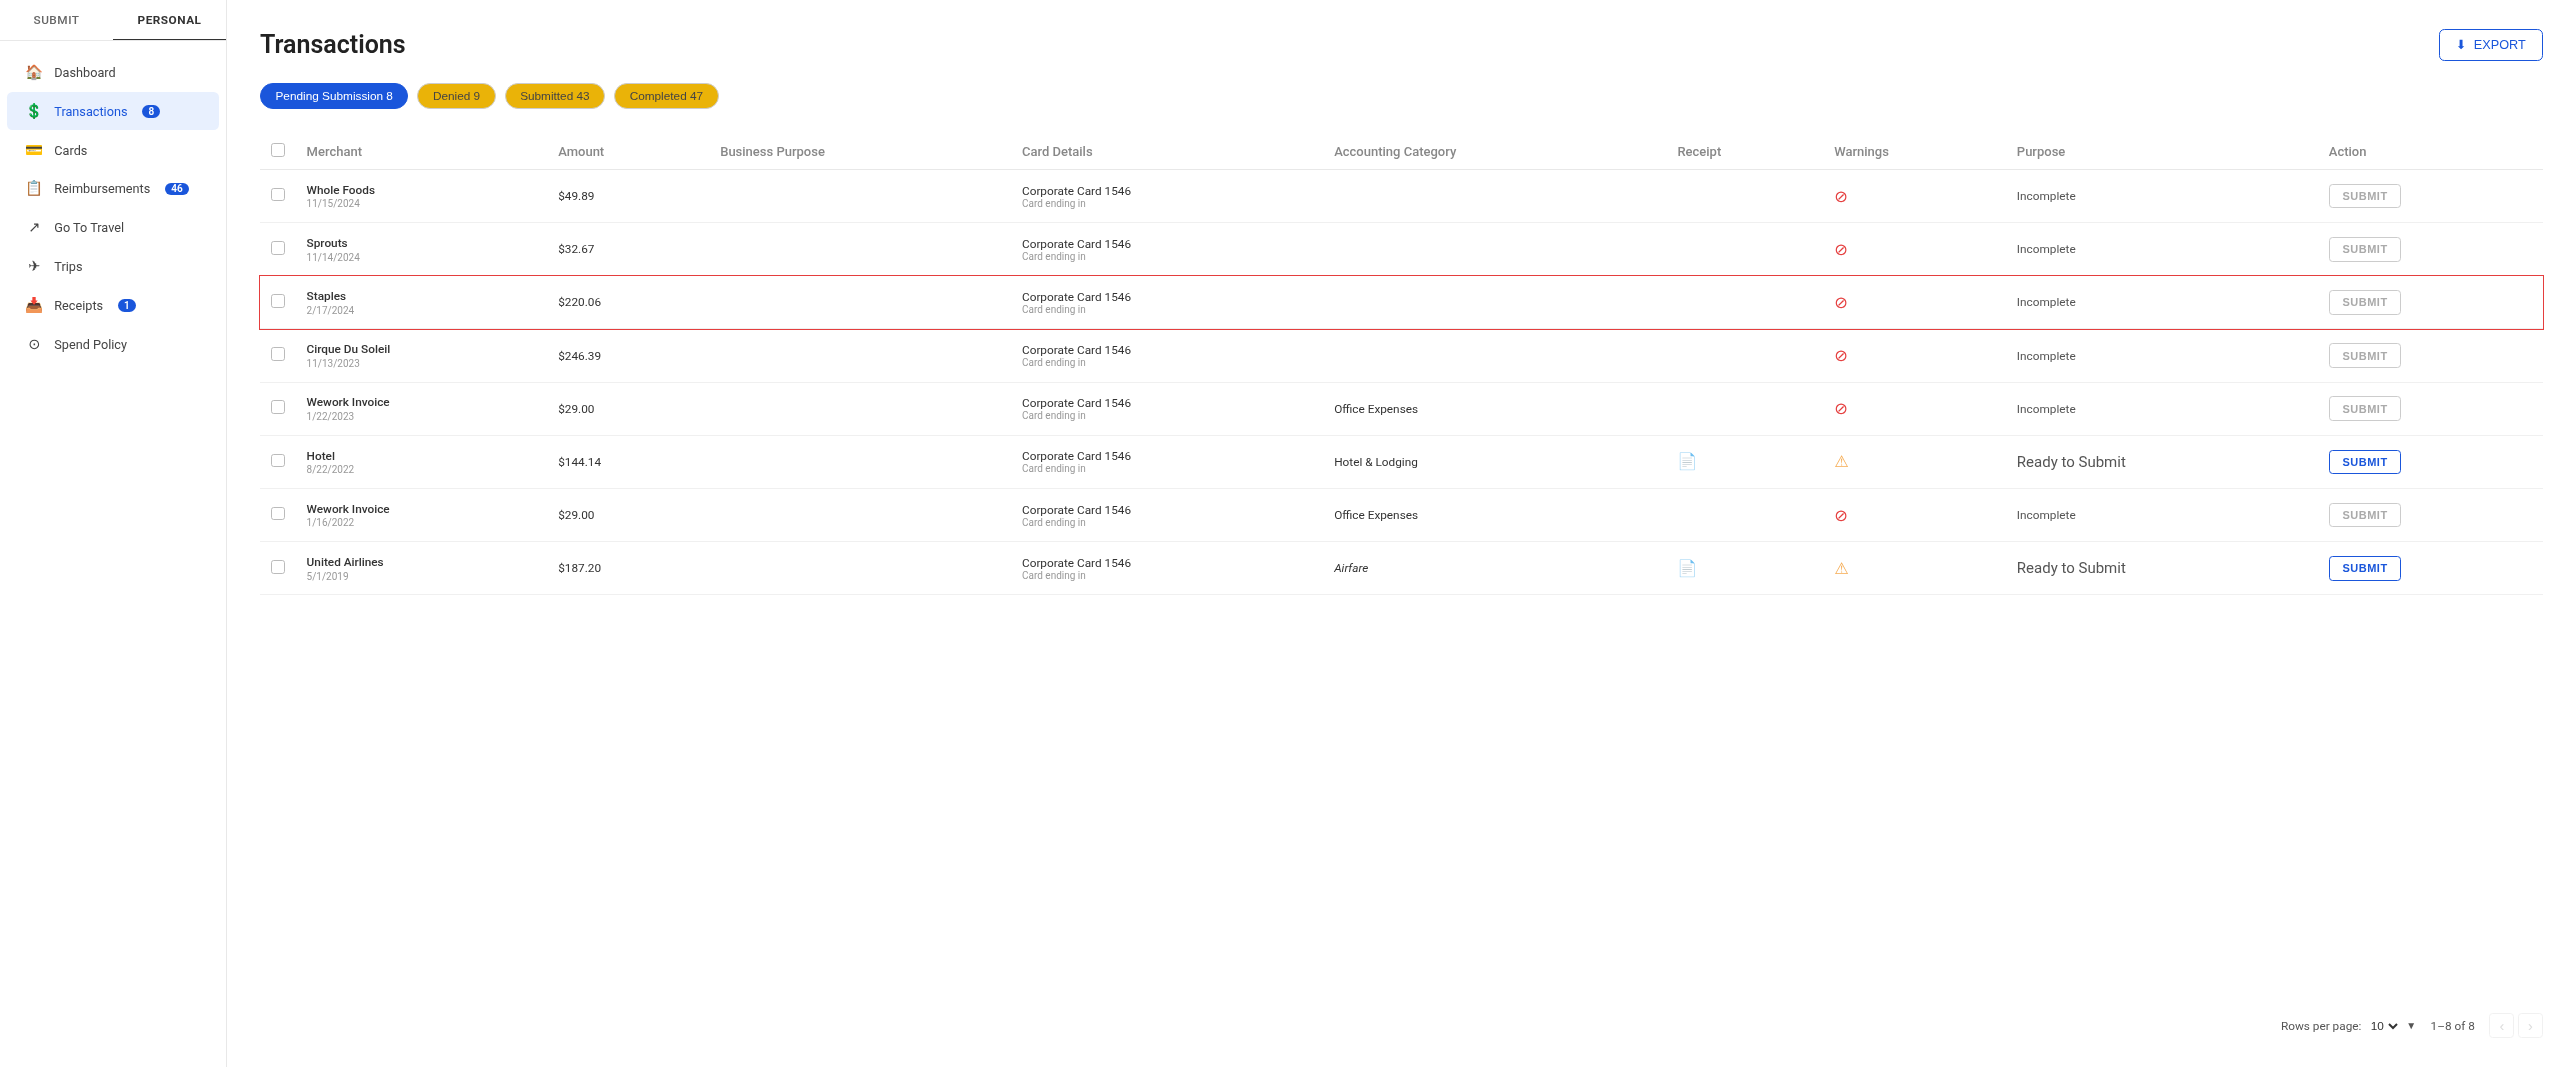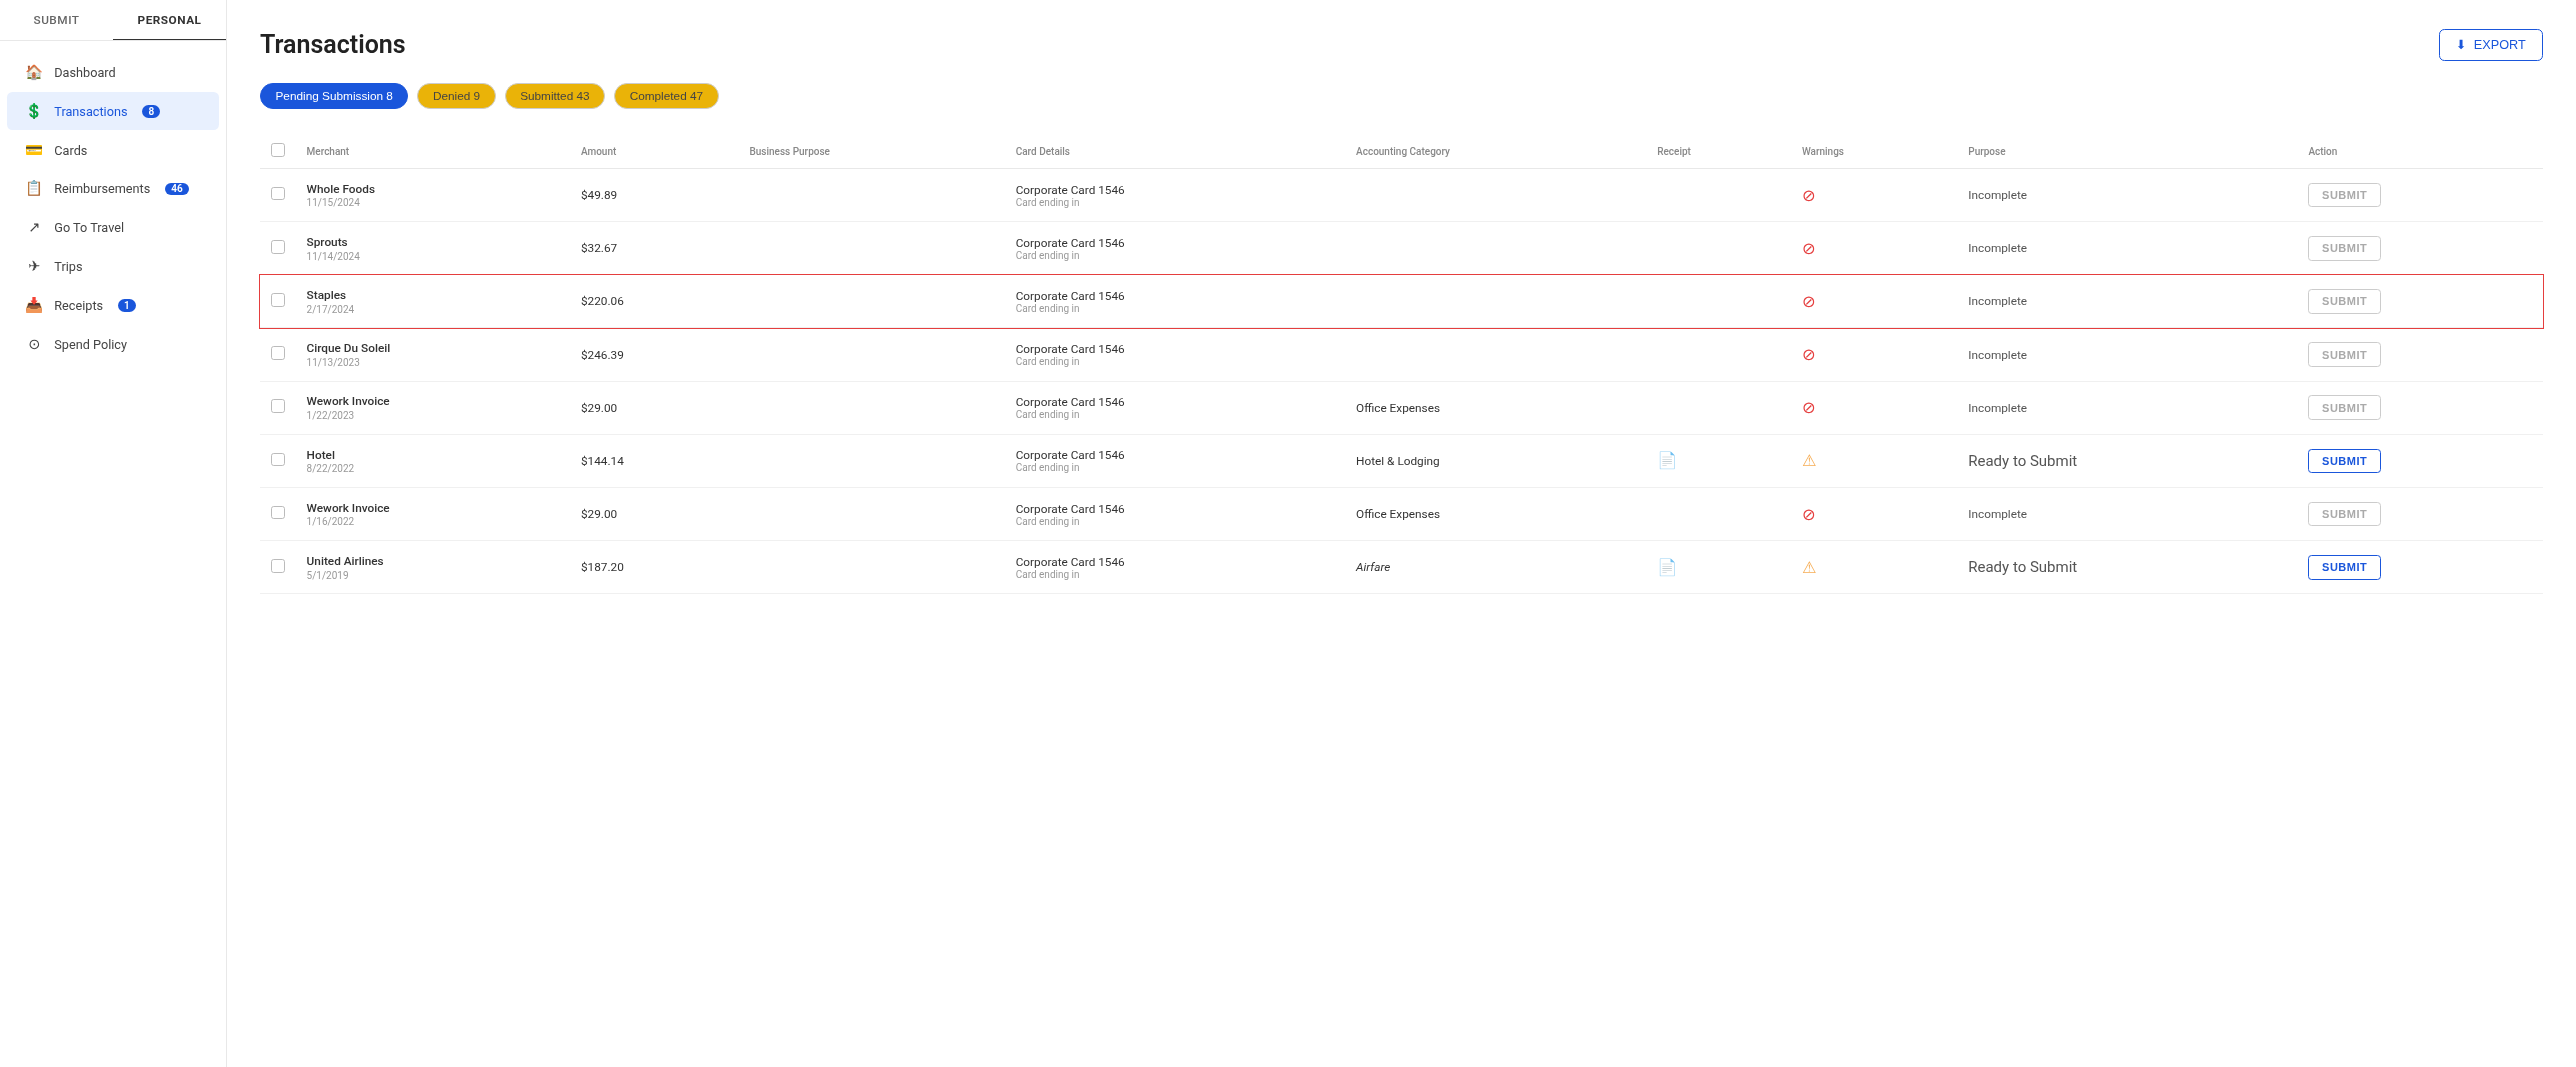--- a/index.html
+++ b/index.html
@@ -23,21 +23,21 @@
     .export-btn { display: flex; align-items: center; gap: 7.3px; border: 1.4px solid #1a56db; color: #1a56db; background: #fff; padding: 7.3px 16.3px; border-radius: 5.4px; font-size: 12.7px; font-weight: 500; cursor: pointer; }
 
     
     .filter-tabs { display: flex; gap: 9px; margin-bottom: 25px; flex-wrap: wrap; }
     .filter-tab { border: 1.4px solid #ccc; border-radius: 18px; padding: 5.4px 14.5px; font-size: 11.8px; color: #444; cursor: pointer; background: #eab308; white-space: nowrap; }
     .filter-tab.active { background: #1a56db; color: #fff; border-color: #1a56db; }
 
     
     .table-container { flex: 1; }
     table { width: 100%; border-collapse: collapse; }
-    th { font-size: 10px; font-weight: 500; color: #888; padding: 9px 11px; text-align: left; border-bottom: 0.9px solid #e8e8e8; white-space: nowrap; }
+    th { font-size: 13px; font-weight: 500; color: #888; padding: 9px 11px; text-align: left; border-bottom: 0.9px solid #e8e8e8; white-space: nowrap; }
     td { font-size: 11.8px; color: #333; padding: 12.7px 11px; border-bottom: 0.9px solid #f0f0f0; vertical-align: middle; }
 
     .merchant-name { font-size: 11.8px; font-weight: 500; color: #333; }
     .merchant-date { font-size: 10px; color: #999; margin-top: 1.8px; }
     .amount { font-size: 11.8px; color: #333; }
     .card-detail-name { font-size: 11.8px; color: #333; }
     .card-detail-sub { font-size: 10px; color: #999; }
     .status-incomplete { color: #555; font-size: 11.8px; }
     .status-ready { color: #555; font-size: 15px; margin-top: 30px; }
     .submit-btn { border: 1.4px solid #ccc; background: #fff; color: #aaa; font-size: 11px; font-weight: 600; padding: 5.4px 12.7px; border-radius: 3.6px; cursor: pointer; letter-spacing: 0.5px; }
@@ -282,14 +282,30 @@
             <td style="font-size: 11.8px; font-style: italic;">Airfare</td>
             <td><span style="color:#aaa;font-size:16.3px;">📄</span></td>
             <td><span class="icon-warning">⚠</span></td>
             <td class="status-ready">Ready to Submit</td>
             <td><button class="submit-btn active">SUBMIT</button></td>
           </tr>
         </tbody>
     </table>
   </div>
 
+  <div class="table-footer">
+    <div class="rows-per-page">
+      <span>Rows per page:</span>
+      <select class="rows-select">
+        <option>10</option>
+        <option>25</option>
+        <option>50</option>
+      </select>
+      <span style="font-size:10px;color:#555;">▼</span>
+    </div>
+    <span class="pagination-info">1–8 of 8</span>
+    <div class="pagination-btns">
+      <button class="pag-btn disabled">‹</button>
+      <button class="pag-btn disabled">›</button>
+    </div>
+  </div>
 </div>
 
 
 </body></html>

